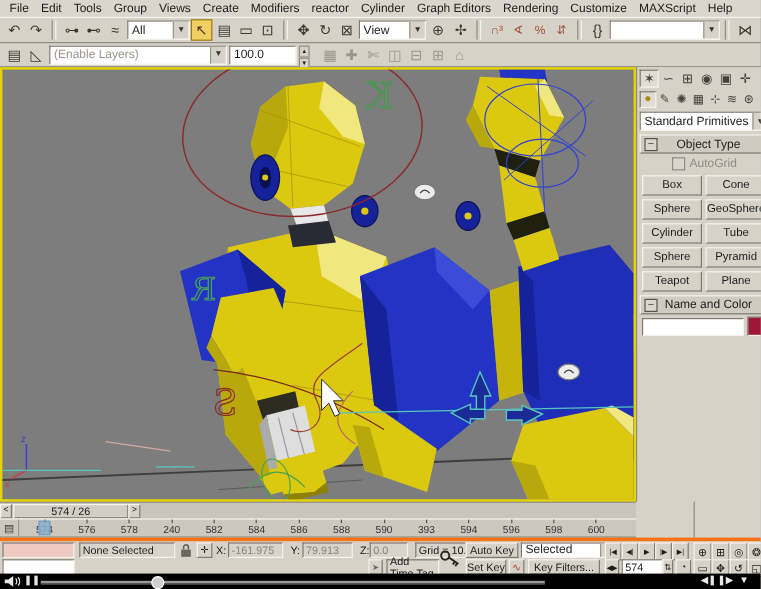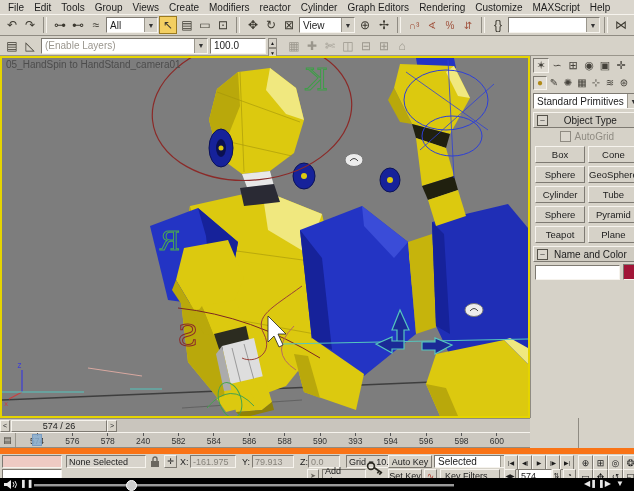--- a/index.html
+++ b/index.html
@@ -68,21 +68,21 @@
   #minicurve{width:15px;height:100%;display:flex;align-items:center;justify-content:center;font-size:9px;color:#44413a;
              border-right:1px solid #9a968c;}
   #ruler{flex:1;display:flex;justify-content:space-between;padding:0 24px 0 12px;}
   .tick{display:flex;flex-direction:column;align-items:center;width:18px;}
   .tick .mark{width:1px;height:3px;background:#555;}
   .tick .num{font-size:8.5px;color:#333;}
   #frame-marker{position:absolute;left:32px;top:1px;bottom:1px;width:8px;background:rgba(136,174,208,.85);
                 border:1px solid #7a9cc0;}
   .rfiller{flex:1;background:var(--ui_bg);border-left:1px solid #8f8b82;}
   
-  #statusbar{height:30px;position:relative;border-top:6px solid #f97316;box-sizing:border-box;font-size:9px;}
+  #statusbar{height:30px;position:relative;border-top:3px solid #f97316;box-sizing:border-box;font-size:9px;}
   .abs{position:absolute;box-sizing:border-box;}
   .field{background:#d8d4cc;border:1px solid;border-color:#7e7a72 #f6f3ed #f6f3ed #7e7a72;
          display:flex;align-items:center;padding:0 2px;color:#87837b;}
   .btn{background:var(--ui_bg);border:1px solid;border-color:#f6f3ed #7e7a72 #7e7a72 #f6f3ed;
        display:flex;align-items:center;justify-content:center;}
   .lbl{display:flex;align-items:center;color:#1c1c1c;}
   
   #playerbar{height:13px;background:#000;position:relative;}
   #pb-groove{position:absolute;left:34px;top:6px;width:420px;height:2px;background:#9a9a9a;border-bottom:1px solid #444;}
   #pb-knob{position:absolute;left:126px;top:2px;width:9px;height:9px;border-radius:50%;
@@ -168,21 +168,21 @@
       <span class="tbtn">❖</span>
     </span>
 </div>
 
 <div id="toolbar2">
   <span style="display:flex">
 
   <span class="tbtn">▤</span>
       <span class="tbtn">◺</span>
     </span>
-  <span class="dd" style="width:167px">
+  <span class="dd" style="width:148px">
     <span class="val" style="color:#9a968e">(Enable Layers)</span>
     <span class="arr">▼</span>
   </span>
   <span class="dd" style="width:56px">
     <span class="val">100.0</span>
   </span>
   <span class="spin">
       <i>▲</i>
       <i>▼</i>
     </span>
@@ -193,21 +193,20 @@
       <span class="tbtn gray">✄</span>
       <span class="tbtn gray">◫</span>
       <span class="tbtn gray">⊟</span>
       <span class="tbtn gray">⊞</span>
       <span class="tbtn gray">⌂</span>
     </span>
 </div>
 
 <div id="workspace">
   <div id="viewport">
-    <div id="vp-label">05_HandSpin to HandStand_camera01</div>
     <svg id="scene" viewBox="0 0 526 358" preserveAspectRatio="none">
 
       <g>
         <path d="M0,342 L526,320" stroke="#3e3e3e" stroke-width="1.5" fill="none"></path>
         <path d="M180,350 L300,342" stroke="#5a5a5a" stroke-width="0.8" fill="none"></path>
       </g>
 
       <g font-family="DejaVu Sans Mono, monospace">
         <path d="M20,334 L20,312" stroke="#3d3dd8" stroke-width="1.2" fill="none"></path>
         <text x="15" y="310" font-size="8" fill="#3d3dd8">z</text>

